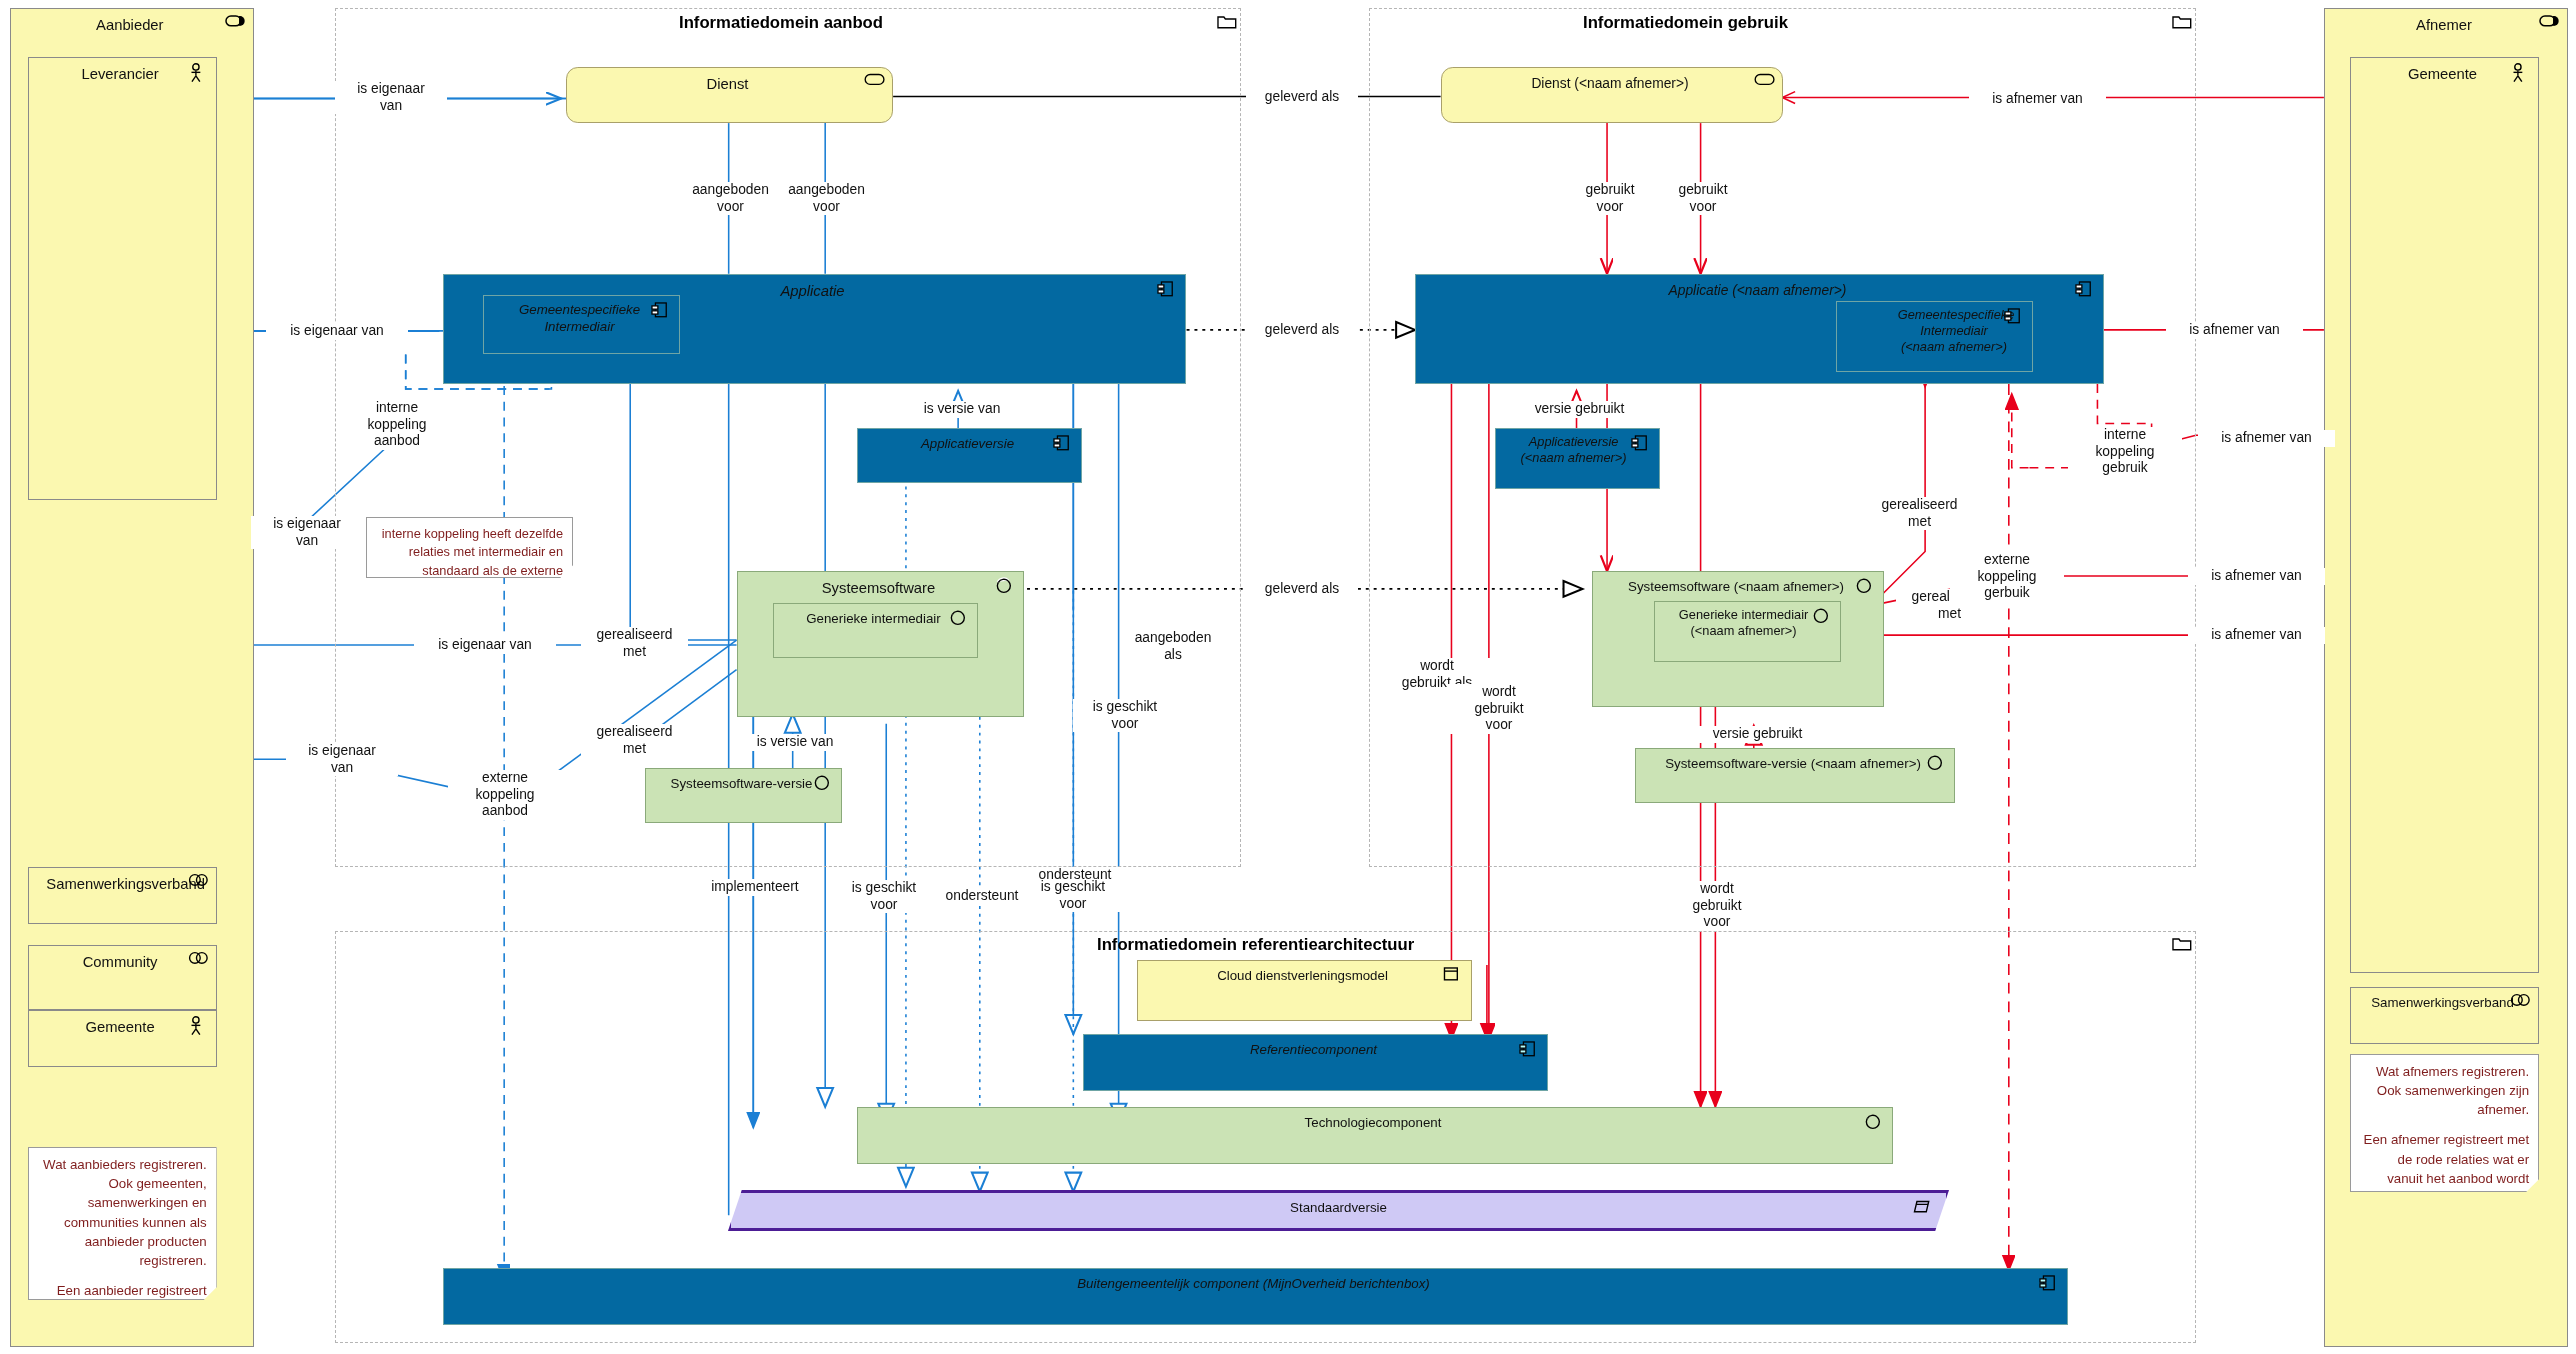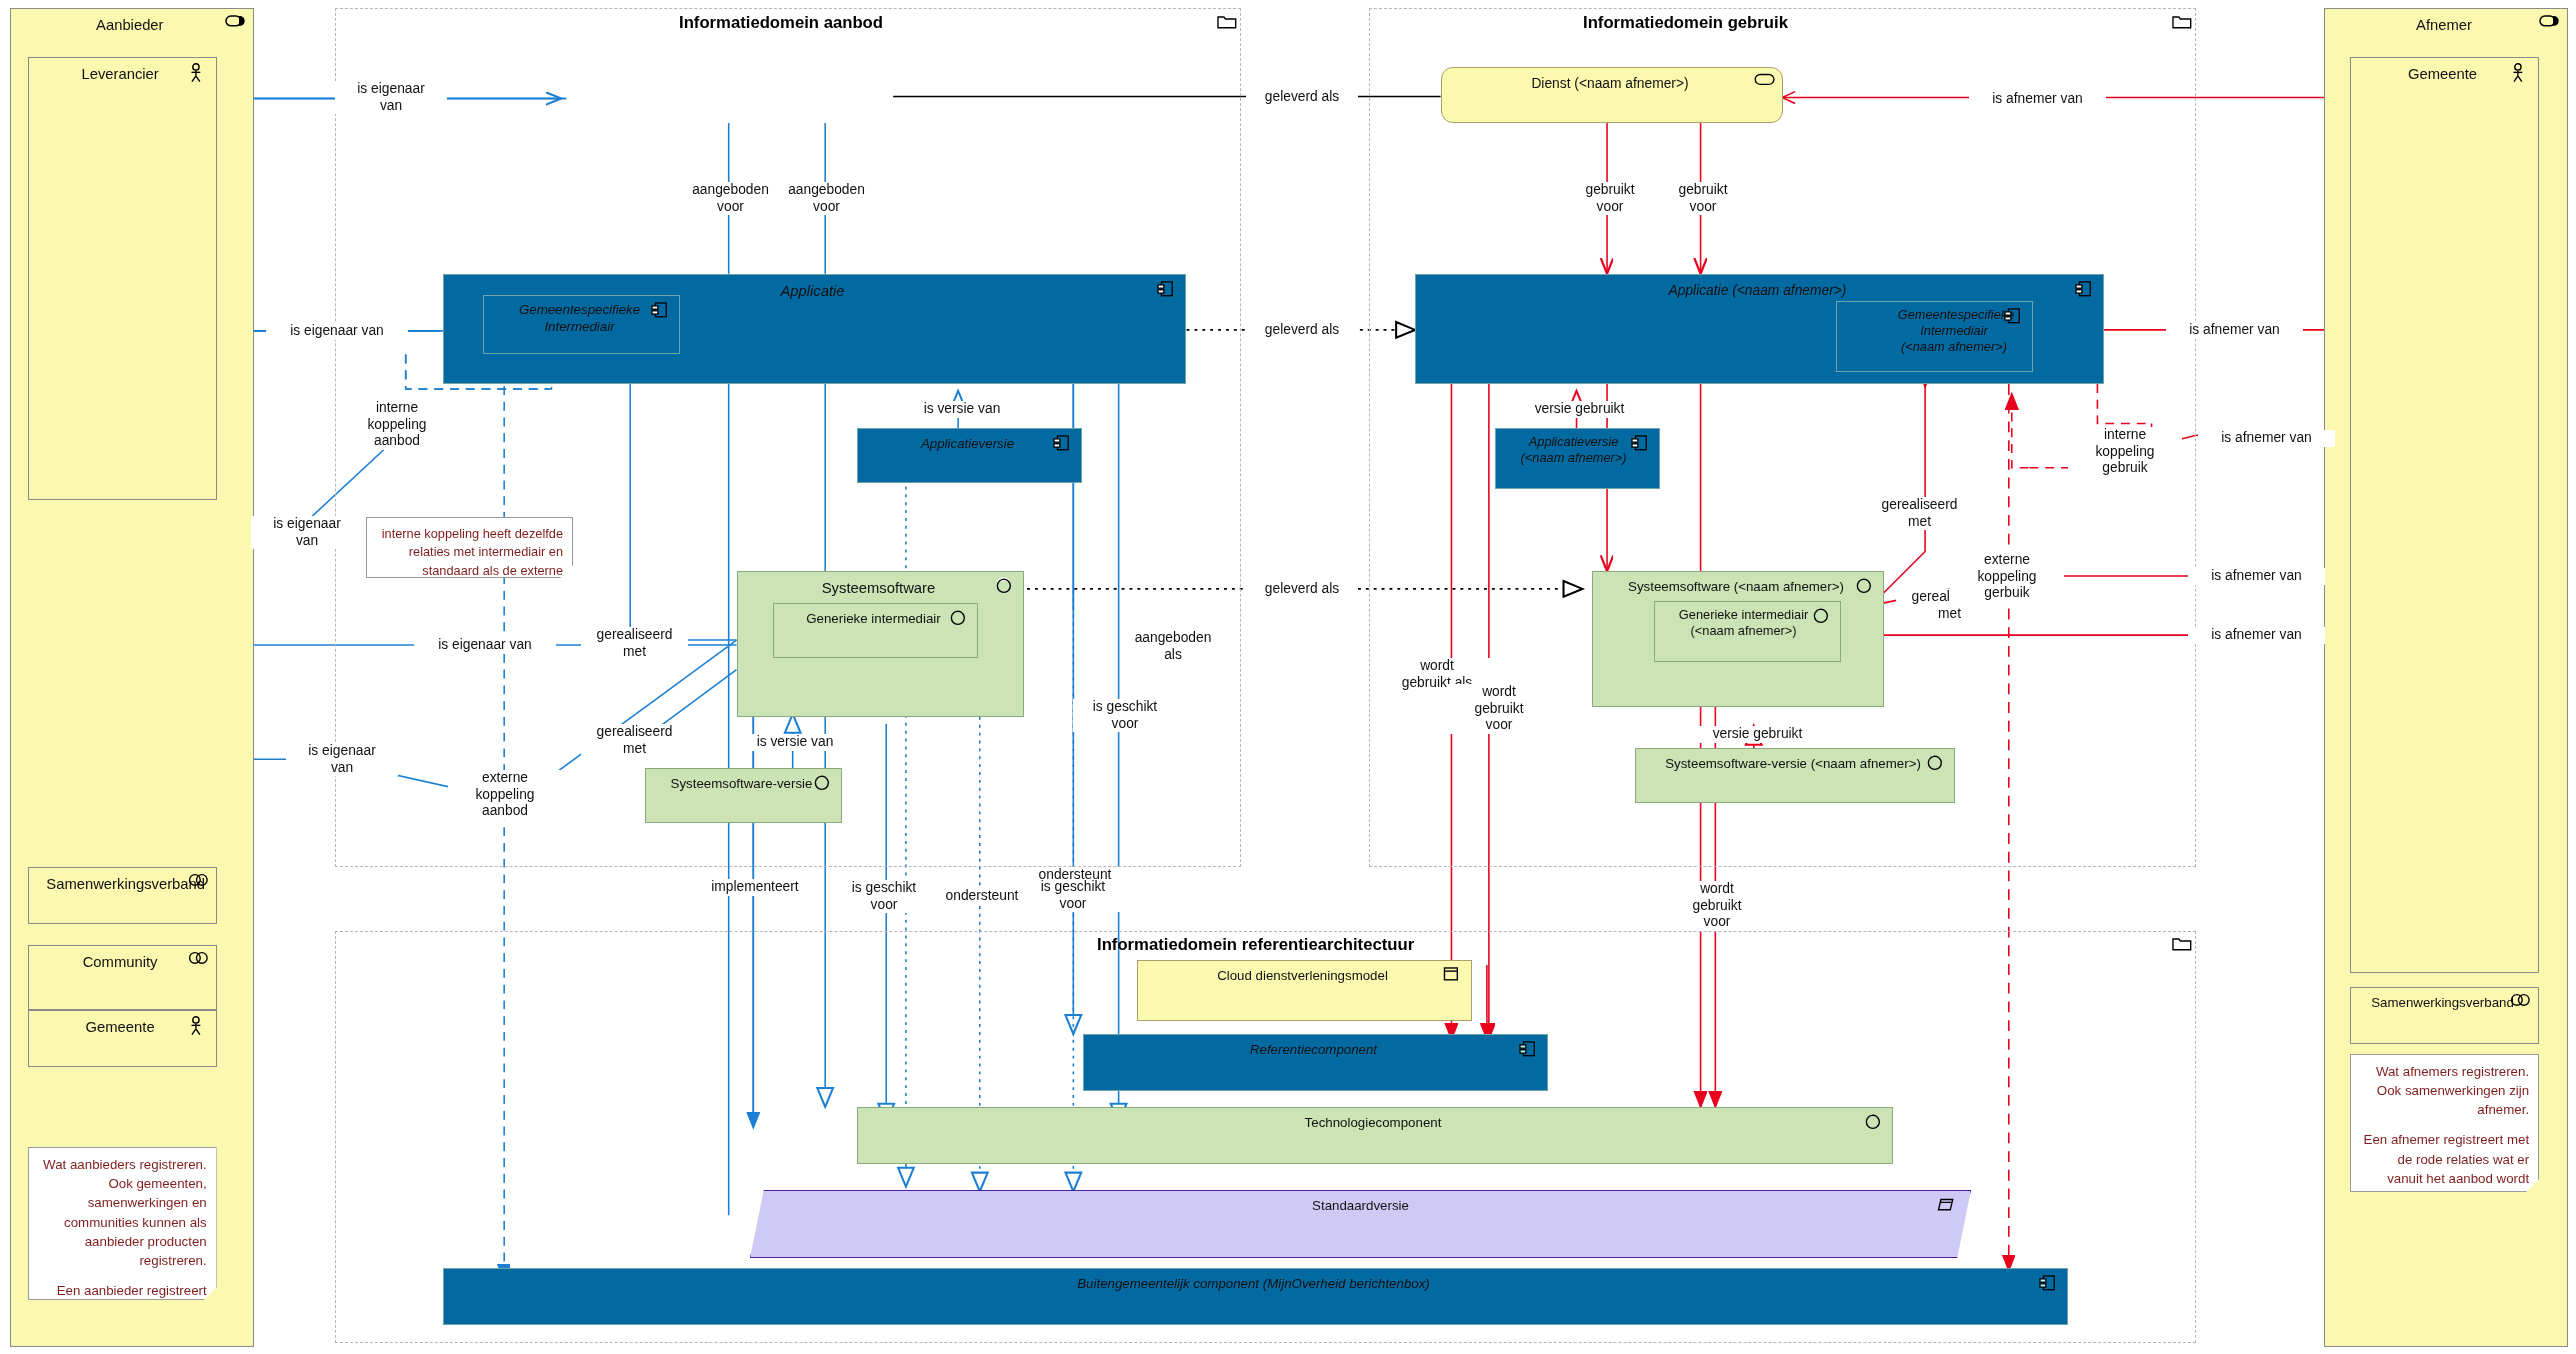--- a/index.html
+++ b/index.html
@@ -306,20 +306,28 @@
           <circle cx="14" cy="7" r="5.4" fill="none" stroke="#000" stroke-width="1.4"></circle>
         </svg>
     </span>
   </div>
 
   <div class="note" style="left:2350px;top:1054px;width:189px;height:138px;">
     <p>Wat afnemers registreren. Ook samenwerkingen zijn afnemer.</p>
     <p>Een afnemer registreert met de rode relaties wat er vanuit het aanbod wordt gebruikt</p>
   </div>
 
+  <div class="el c-yellow rounded" style="left:566px;top:67px;width:327px;height:56px;">
+    <span class="ttl">Dienst</span>
+    <span class="icn">
+      <svg width="21.7" height="12.8" viewBox="0 0 22 13">
+          <rect x="1.2" y="1.5" width="19" height="10" rx="5" fill="none" stroke="#000" stroke-width="1.4"></rect>
+        </svg>
+    </span>
+  </div>
 
   <div class="el c-cyan" style="left:443px;top:274px;width:743px;height:110px;">
     <span class="ttl">Applicatie</span>
     <span class="icn">
       <svg width="17.7" height="17.7" viewBox="0 0 18 18">
           <rect x="4.5" y="2" width="11" height="14" fill="none" stroke="#000" stroke-width="1.3"></rect>
           <rect x="1" y="5" width="6" height="3.3" fill="#fff" stroke="#000" stroke-width="1.3"></rect>
           <rect x="1" y="10" width="6" height="3.3" fill="#fff" stroke="#000" stroke-width="1.3"></rect>
         </svg>
     </span>
@@ -484,21 +492,21 @@
     <span class="ttl" style="font-size:13.3px;">Technologiecomponent</span>
     <span class="icn">
       <svg width="17.7" height="17.7" viewBox="0 0 18 18">
           <circle cx="9" cy="9" r="6.6" fill="none" stroke="#000" stroke-width="1.4"></circle>
           <path d="M3,5.2 A6.6,6.6 0 0,1 13.5,3.6" fill="#cbe3b5" stroke="#cbe3b5" stroke-width="2.6"></path>
           <path d="M3.4,5.4 A6.6,6.6 0 0,1 13.3,3.9" fill="none" stroke="#000" stroke-width="1.4"></path>
         </svg>
     </span>
   </div>
 
-  <div style="position:absolute;left:750px;top:1190px;width:1221px;height:68px;background:#cfc9f5;border:1px solid #4c1d95;box-sizing:border-box;
+  <div style="position:absolute;left:728px;top:1190px;width:1221px;height:41px;background:#cfc9f5;border:3px solid #4c1d95;box-sizing:border-box;
               clip-path:polygon(13.8px 0, 100% 0, calc(100% - 13.8px) 100%, 0 100%);">
     <span style="display:block;text-align:center;font-size:13.3px;padding-top:6.9px;color:#111;">Standaardversie</span>
     <span class="icn" style="right:11.8px;top:6.9px;">
       <svg width="17.7" height="13.8" viewBox="0 0 18 14">
           <path d="M4,1.5 L16,1.5 L13.5,12 L1.5,12 Z" fill="none" stroke="#000" stroke-width="1.4"></path>
           <line x1="3.3" y1="4.5" x2="15.3" y2="4.5" stroke="#000" stroke-width="1.2"></line>
         </svg>
     </span>
   </div>
 

